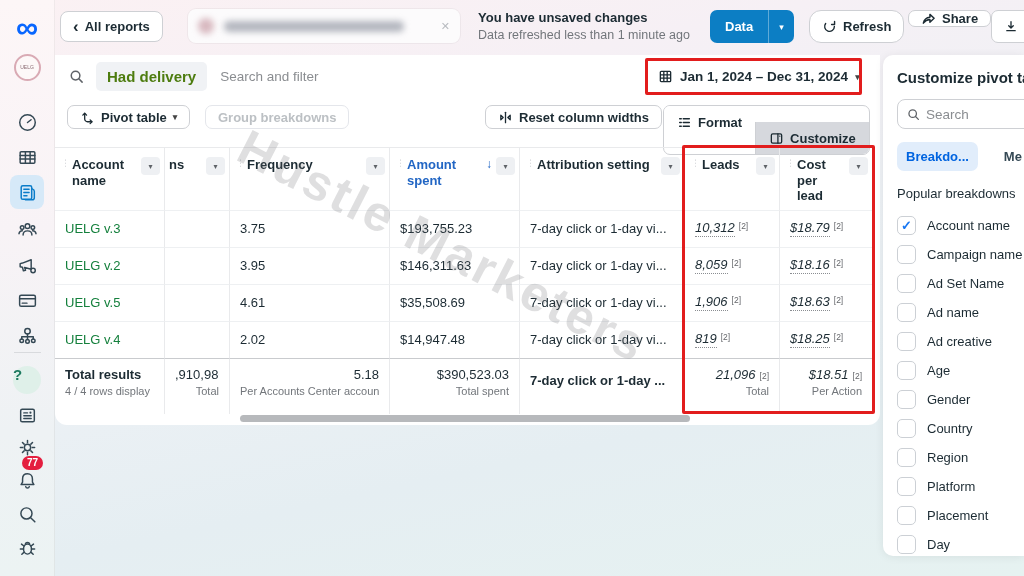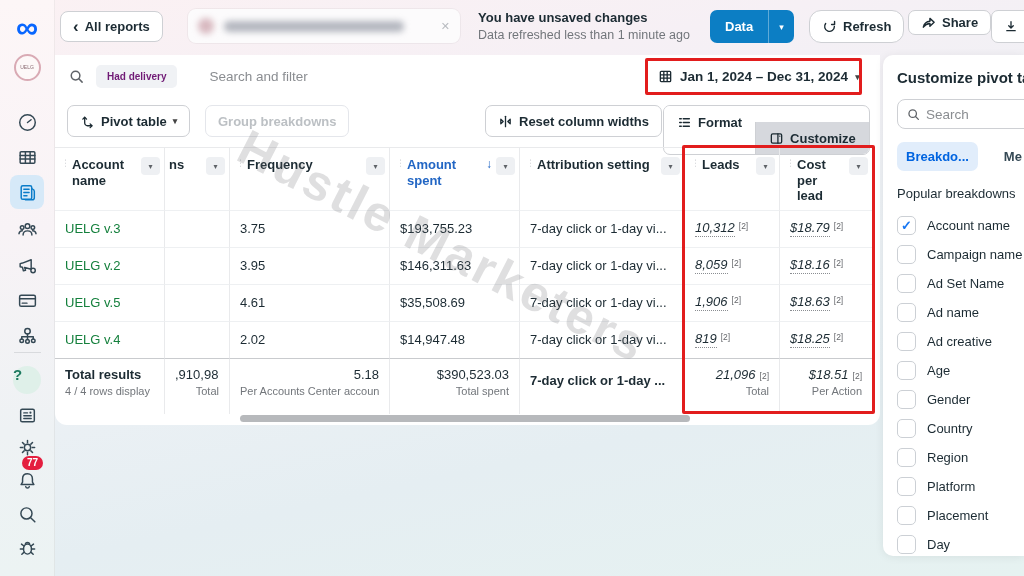--- a/index.html
+++ b/index.html
@@ -20,47 +20,47 @@
   #meta-logo { color:#0866ff; font-size:31px; font-weight:700; line-height:1; }
   #avatar { width:27px; height:27px; border:2px solid #d9aab4; border-radius:50%;
             font-size:5px; color:#8a6a72; display:flex; align-items:center; justify-content:center; background:#fdf8f8;}
   .side-divider { position:absolute; left:14px; width:27px; height:1px; background:#d8dadd; }
   #help-ic { background:#dff0e9; border-radius:50%; width:28px; height:28px; color:#1d7a5f; font-size:15px; font-weight:700; }
   .badge { position:absolute; top:-7px; left:12px; background:#e41e3f; color:#fff; font-size:10px; font-weight:700;
            border-radius:9px; padding:1px 5px; line-height:12px; }
 
   
   .btn { display:inline-flex; align-items:center; gap:6px; background:#fff; border:1px solid #ced0d4;
-         border-radius:7px; font-size:13px; font-weight:600; color:#1c2b33; padding:0 12px; height:32px; }
+         border-radius:7px; font-size:13px; font-weight:600; color:#1c2b33; padding:0 12px; height:24px; }
   .btn svg { width:15px; height:15px; stroke:#1c2b33; fill:none; stroke-width:1.5; stroke-linecap:round; stroke-linejoin:round; }
   #btn-all-reports { position:absolute; left:60px; top:11px; height:31px; border-radius:8px; }
   #report-pill { position:absolute; left:188px; top:9px; width:272px; height:34px; background:#fcfbfc;
                  border-radius:8px; box-shadow:0 0 0 1px rgba(0,0,0,.04); display:flex; align-items:center; padding:0 10px; }
   .blur-dot { width:16px; height:16px; border-radius:50%; background:#d8b9c0; filter:blur(3px); }
   .blur-bar { width:180px; height:11px; border-radius:5px; background:#b4b7bf; filter:blur(3px); margin-left:10px; }
   #report-clear { margin-left:auto; color:#b8bbc0; font-size:11px; }
   #status-block { position:absolute; left:478px; top:9px; width:222px; line-height:1.35; }
   #status-line1 { font-size:13px; font-weight:600; color:#1c2b33; }
   #status-line2 { font-size:12.5px; color:#72767b; }
   #save-group { position:absolute; left:710px; top:10px; height:33px; display:flex; border-radius:7px; overflow:hidden; }
   #save-main { background:#0c7ec4; color:#fff; font-size:13px; font-weight:600; display:flex; align-items:center; padding:0 15px; }
   #save-caret { background:#0c7ec4; border-left:1px solid rgba(255,255,255,.35); color:#fff;
                 display:flex; align-items:center; padding:0 10px; font-size:9px; }
   #btn-refresh { position:absolute; left:809px; top:10px; height:33px;border-radius:12px; }
-  #btn-share { position:absolute; left:908px; top:10px; height:25px; }
+  #btn-share { position:absolute; left:908px; top:10px; height:17px; }
   #btn-export { position:absolute; left:991px; top:10px; height:33px; width:40px; justify-content:center; border-radius:7px 0 0 7px; }
 
   
   #main-card { position:absolute; left:55px; top:55px; width:825px; height:370px; background:#fff;
                border-radius:0 0 12px 12px; z-index:1; }
   #filter-row { position:absolute; left:0; top:0; width:100%; height:42px; display:flex; align-items:center; padding:0 14px; }
   #filter-row svg.mag { width:15px; height:15px; stroke:#5f6368; fill:none; stroke-width:1.6; stroke-linecap:round; }
-  #chip-delivery { background:#f0f2f5; border-radius:5px; font-size:10px; font-weight:600; color:#701a75;
+  #chip-delivery { background:#f0f2f5; border-radius:5px; font-size:15px; font-weight:600; color:#4d7c0f;
                    padding:6px 11px; margin-left:12px; }
-  #filter-placeholder { color:#8a8d91; font-size:13.5px; margin-left:32px; }
+  #filter-placeholder { color:#8a8d91; font-size:13.5px; margin-left:13px; }
   #date-btn { position:absolute; left:593px; top:6px; height:31px; display:flex; align-items:center; gap:7px;
               padding:0 10px; font-size:13.5px; font-weight:600; color:#1c2b33; background:#fff; border-radius:6px; }
   #date-btn svg { width:15px; height:15px; stroke:#1c2b33; fill:none; stroke-width:1.4; }
   .caret { font-size:9px; color:#444; }
 
   #toolbar-row { position:absolute; left:0; top:50px; width:100%; height:36px; }
   #btn-pivot { position:absolute; left:12px; top:0; }
   #btn-group { position:absolute; left:150px; top:0; color:#bcc0c4; border-color:#e4e6eb; font-weight:600; }
   #btn-reset { position:absolute; left:430px; top:0;align-items:center; }
   #fmt-group { position:absolute; left:608px; top:0; display:flex; border:1px solid #ced0d4; border-radius:7px; overflow:hidden; }

